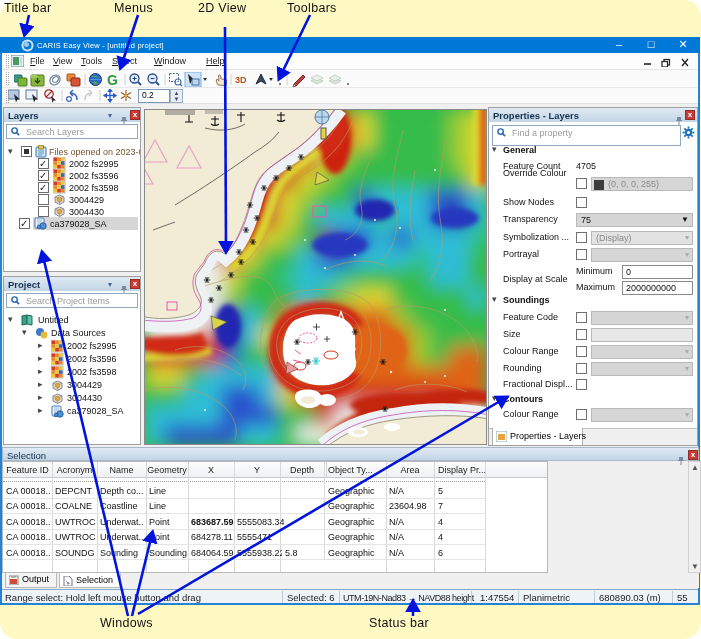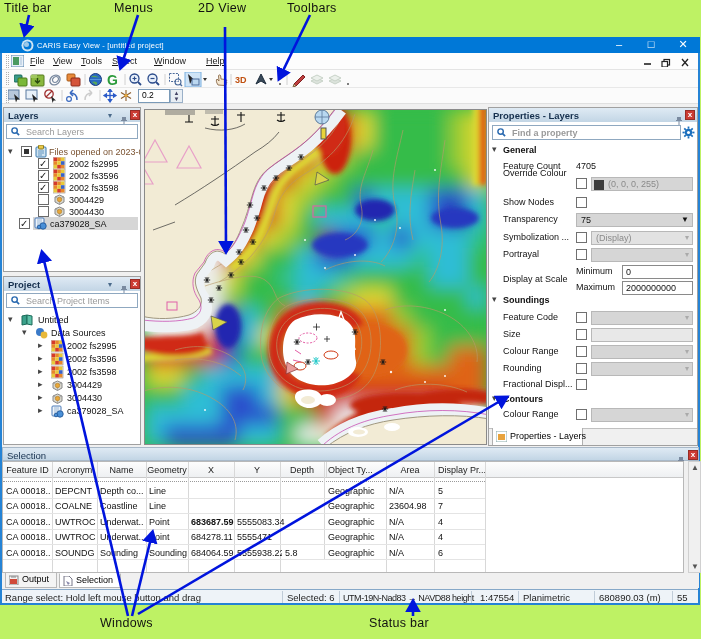--- a/index.html
+++ b/index.html
@@ -1,17 +1,17 @@
 <!DOCTYPE html>
 <html><head>
 <meta charset="utf-8">
 <style>
 * { margin:0; padding:0; box-sizing:border-box; }
 html,body { width:701px; height:639px; background:#fff; font-family:"Liberation Sans", sans-serif; overflow:hidden; }
-#page { position:relative; width:701px; height:639px; background:#bef264; }
+#page { position:relative; width:701px; height:639px; background:#fef9c3;border-radius:17px; }
 .abs { position:absolute; }
 .lbl { position:absolute; font-size:12.5px; color:#111; letter-spacing:0.3px; }
 
 #win { position:absolute; left:0; top:37px; width:700px; height:568px; border:2px solid #2583d5; border-top:none; background:#f0f0f0; }
 #titlebar { position:absolute; left:0; top:37px; width:700px; height:16px; background:#0078d7; color:#fff; }
 #titlebar .ttl { position:absolute; left:37px; top:3.5px; font-size:7.5px; letter-spacing:0.2px; }
 .capbtn { position:absolute; top:0; width:30px; height:16px; color:#fff; font-size:11px; text-align:center; line-height:15px; }
 
 #menubar { position:absolute; left:2px; top:53px; width:696px; height:17px; background:#fdfdfd; border-bottom:1px solid #e4e4e4; }
 .mi { position:absolute; top:3px; font-size:9px; color:#1a1a1a; }
@@ -835,21 +835,21 @@
 
 <div class="panel" id="props" style="left:488px; top:107px; width:210px; height:339px;">
   <div class="phead">
         <span class="pt">Properties - Layers</span>
     <span class="ppin" style="left:186px;"><svg width="8" height="9">
             <path d="M2 1 h4 v3 h1 v1 h-6 v-1 h1 Z" fill="#7a8aa0"></path>
             <line x1="4" y1="5" x2="4" y2="9" stroke="#7a8aa0"></line>
           </svg></span>
     <span class="pclose" style="left:196px;">x</span>
   </div>
-  <div class="searchbox" style="left:3px; top:17px; width:189px; height:15px;font-weight:bold;">
+  <div class="searchbox" style="left:3px; top:17px; width:189px; height:21px;">
     <svg class="mag" viewBox="0 0 10 10">
           <circle cx="4" cy="4" r="3" fill="none" stroke="#2a6ab0" stroke-width="1.6"></circle>
           <line x1="6.2" y1="6.2" x2="9" y2="9" stroke="#2a6ab0" stroke-width="1.8"></line>
         </svg>
     <span class="ph">Find a property</span>
   </div>
   <svg class="abs" style="left:193px; top:18px;" width="13" height="13" viewBox="0 0 12 12">
         <circle cx="6" cy="6" r="3.4" fill="#1b6fbd"></circle>
         <circle cx="6" cy="6" r="1.4" fill="#fff"></circle>
         <g stroke="#1b6fbd" stroke-width="1.6">
@@ -946,21 +946,21 @@
 
 <div class="abs" id="sel" style="left:2px; top:447px; width:697px; height:141px; background:#f0f0f0;">
   <div style="position:absolute; left:0; top:0; width:697px; height:14px; background:linear-gradient(#dfeaf4,#c2d5e5); border:1px solid #a8b8c8;">
     <span style="position:absolute; left:4px; top:2px; font-size:9.5px; color:#16304e;">Selection</span>
     <span class="pclose" style="left:685px;">x</span>
     <span class="ppin" style="left:674px;"><svg width="8" height="9">
             <path d="M2 1 h4 v3 h1 v1 h-6 v-1 h1 Z" fill="#7a8aa0"></path>
             <line x1="4" y1="5" x2="4" y2="9" stroke="#7a8aa0"></line>
           </svg></span>
   </div>
-  <div id="seltable" class="abs" style="left:0px; top:14px; width:682px; height:112px; background:#fff; border:1px solid #b8b8b8; overflow:hidden;">
+  <div id="seltable" class="abs" style="left:0px; top:14px; width:546px; height:112px; background:#fff; border:1px solid #b8b8b8; overflow:hidden;">
     <div class="abs" style="left:0; top:0; width:684px; height:16px; background:linear-gradient(#fdfdfd,#eef0f2); border-bottom:1px solid #c8c8c8;"></div>
     <span class="th" style="left:0px; top:3px; width:49px;">Feature ID</span>
     <span class="th" style="left:49px; top:3px; width:45px;">Acronym</span>
     <span class="th" style="left:94px; top:3px; width:49px;">Name</span>
     <span class="th" style="left:143px; top:3px; width:42px;">Geometry</span>
     <span class="th" style="left:185px; top:3px; width:46px;">X</span>
     <span class="th" style="left:231px; top:3px; width:46px;">Y</span>
     <span class="th" style="left:277px; top:3px; width:44px;">Depth</span>
     <span class="th" style="left:325px; top:3px;">Object Ty...</span>
     <span class="th" style="left:383px; top:3px; width:48px;">Area</span>

